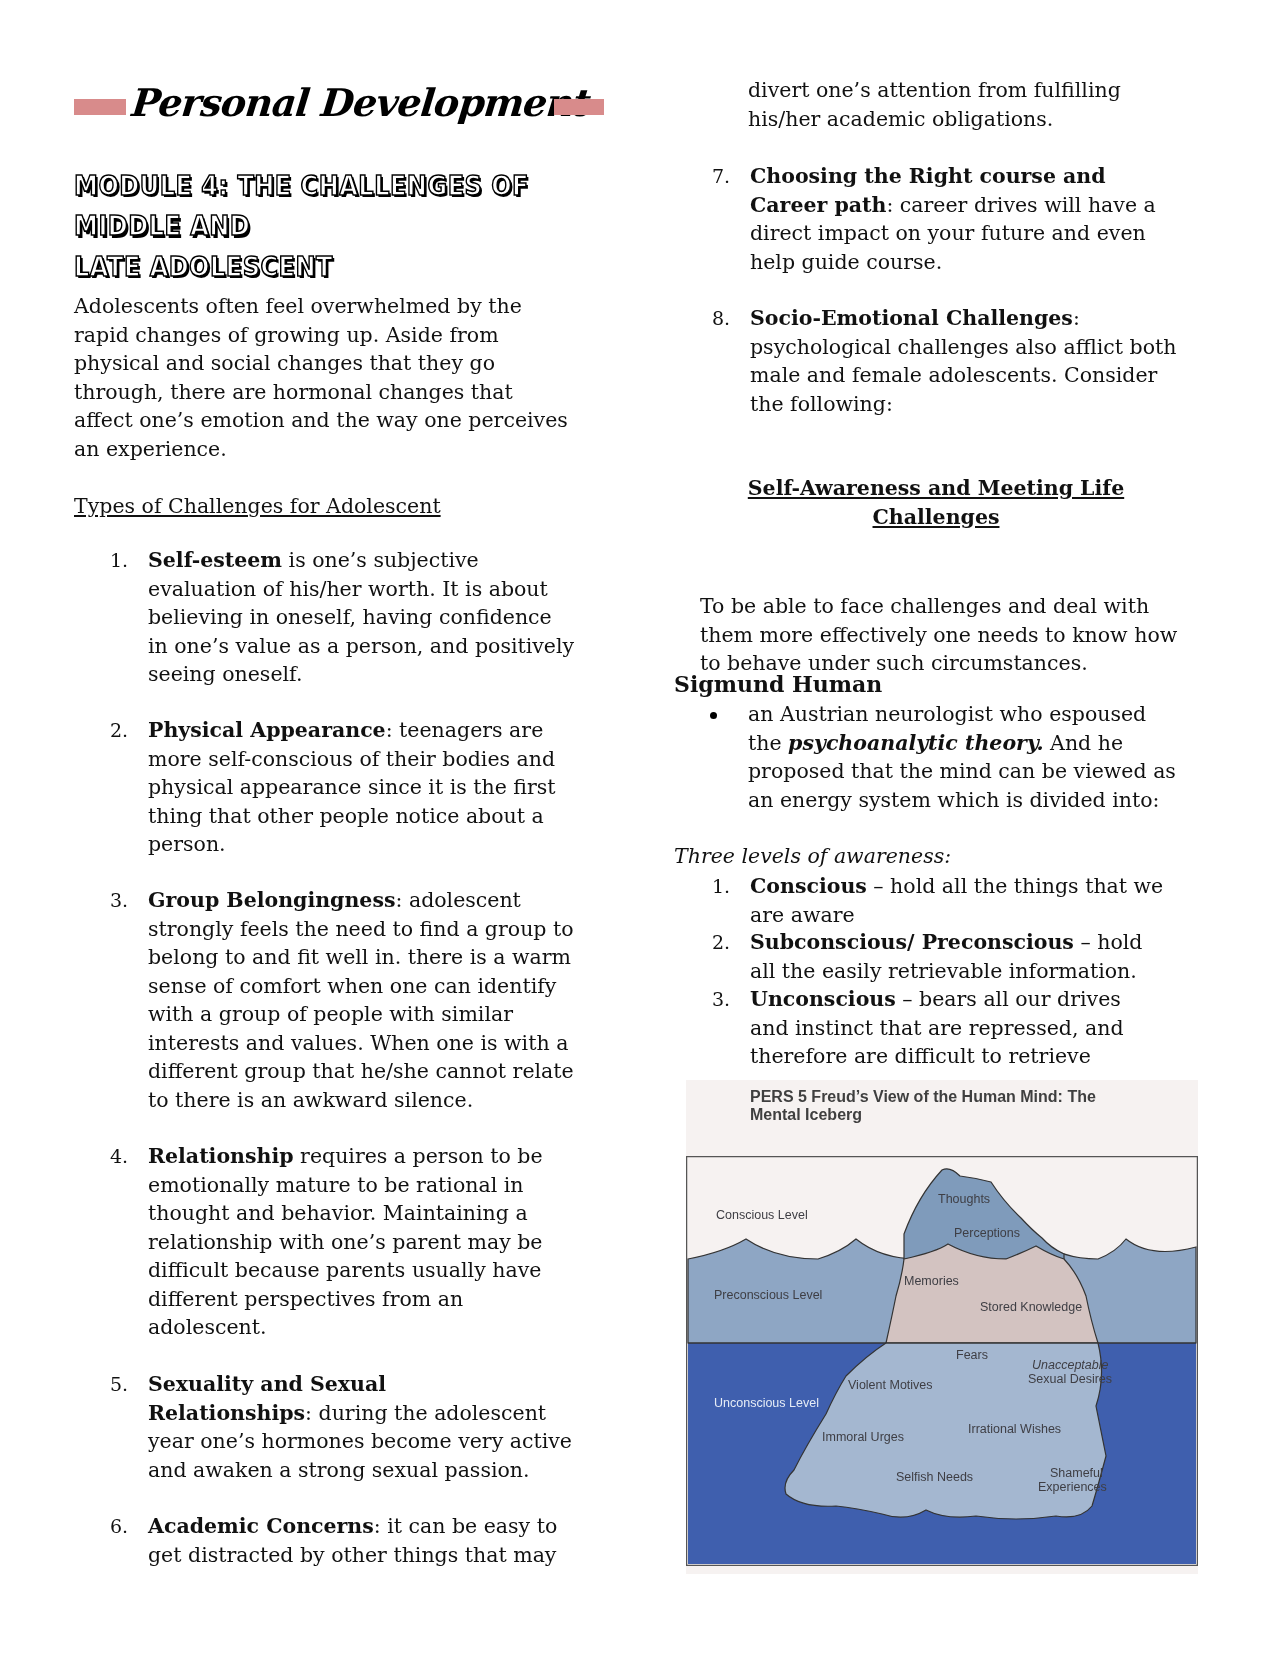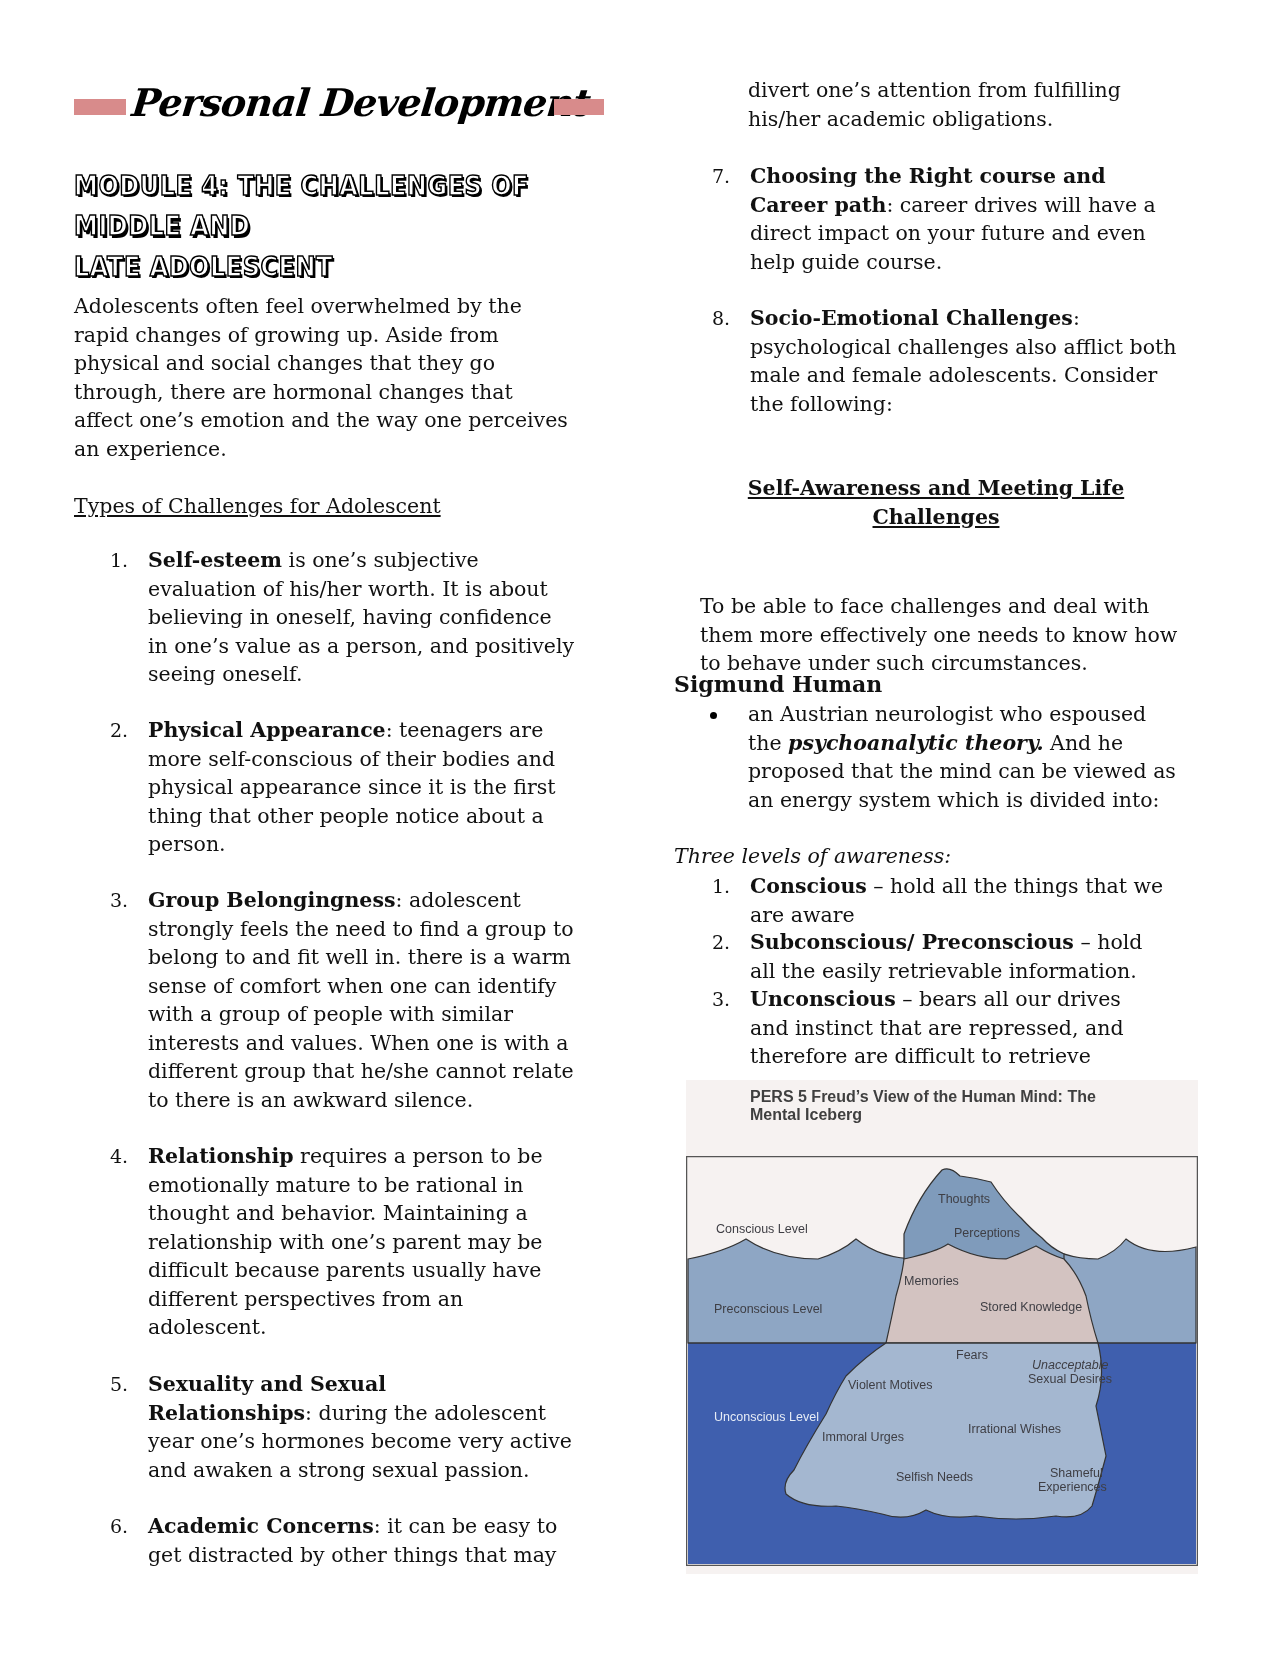--- a/index.html
+++ b/index.html
@@ -62,21 +62,21 @@
     position: absolute; left: 64px; top: 8px; width: 440px;
     font-family: "Liberation Sans", sans-serif; font-weight: bold; font-size: 16px; line-height: 18px;
     color: #3f3f3f;
   }
   .fig-frame { position: absolute; left: 0; top: 76px; width: 512px; height: 410px; }
   .fig-label {
     position: absolute; font-family: "Liberation Sans", sans-serif; font-size: 12.5px;
     line-height: 14px; color: #3e3e44; white-space: nowrap; text-align: center;
   }
   .fig-label.light { color: #e6ecf6; }
-  .fig-label.left { text-align: left; margin-top: 14px; }
+  .fig-label.left { text-align: left; }
 </style>
 </head>
 <body>
 
 <div class="title-wrap">
   <div class="title-bar left"></div>
   <div class="title-text">Personal Development</div>
   <div class="title-bar right"></div>
 </div>
 

